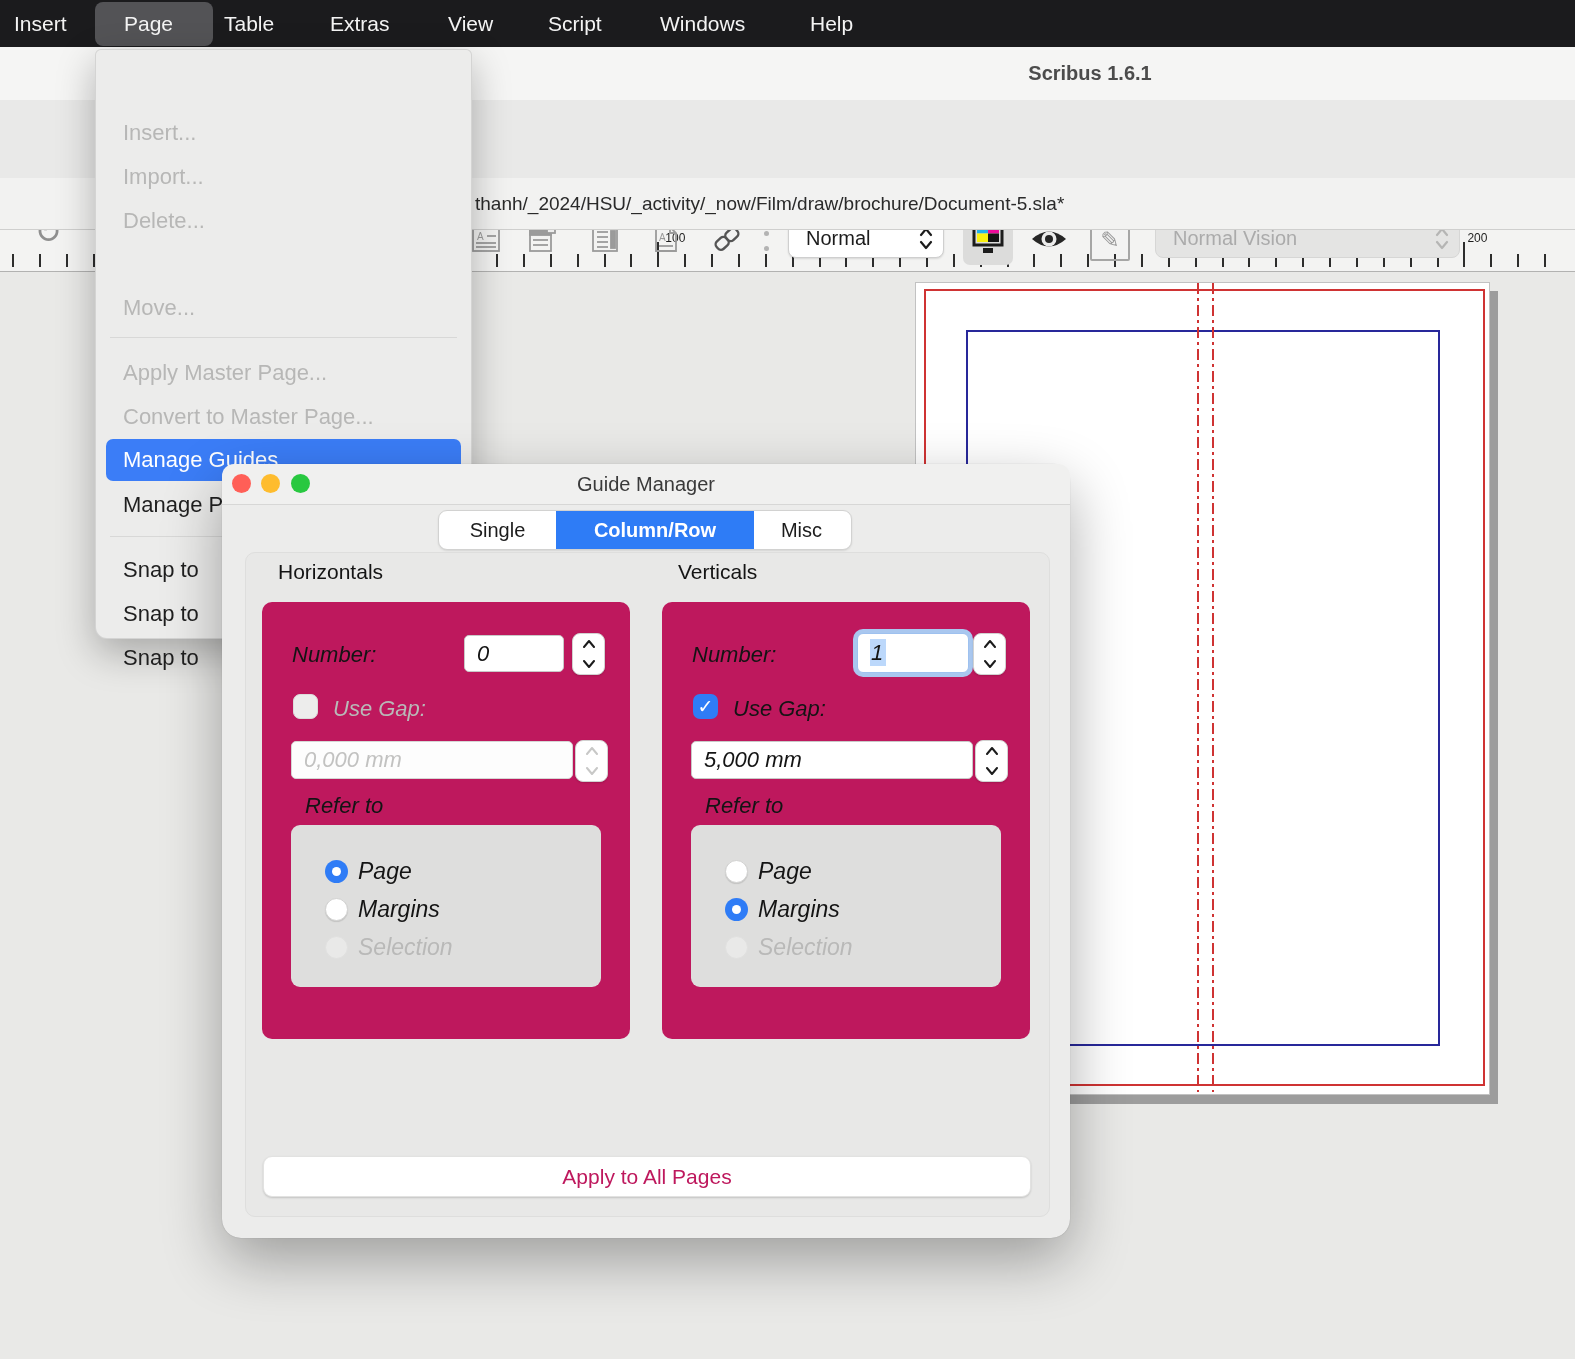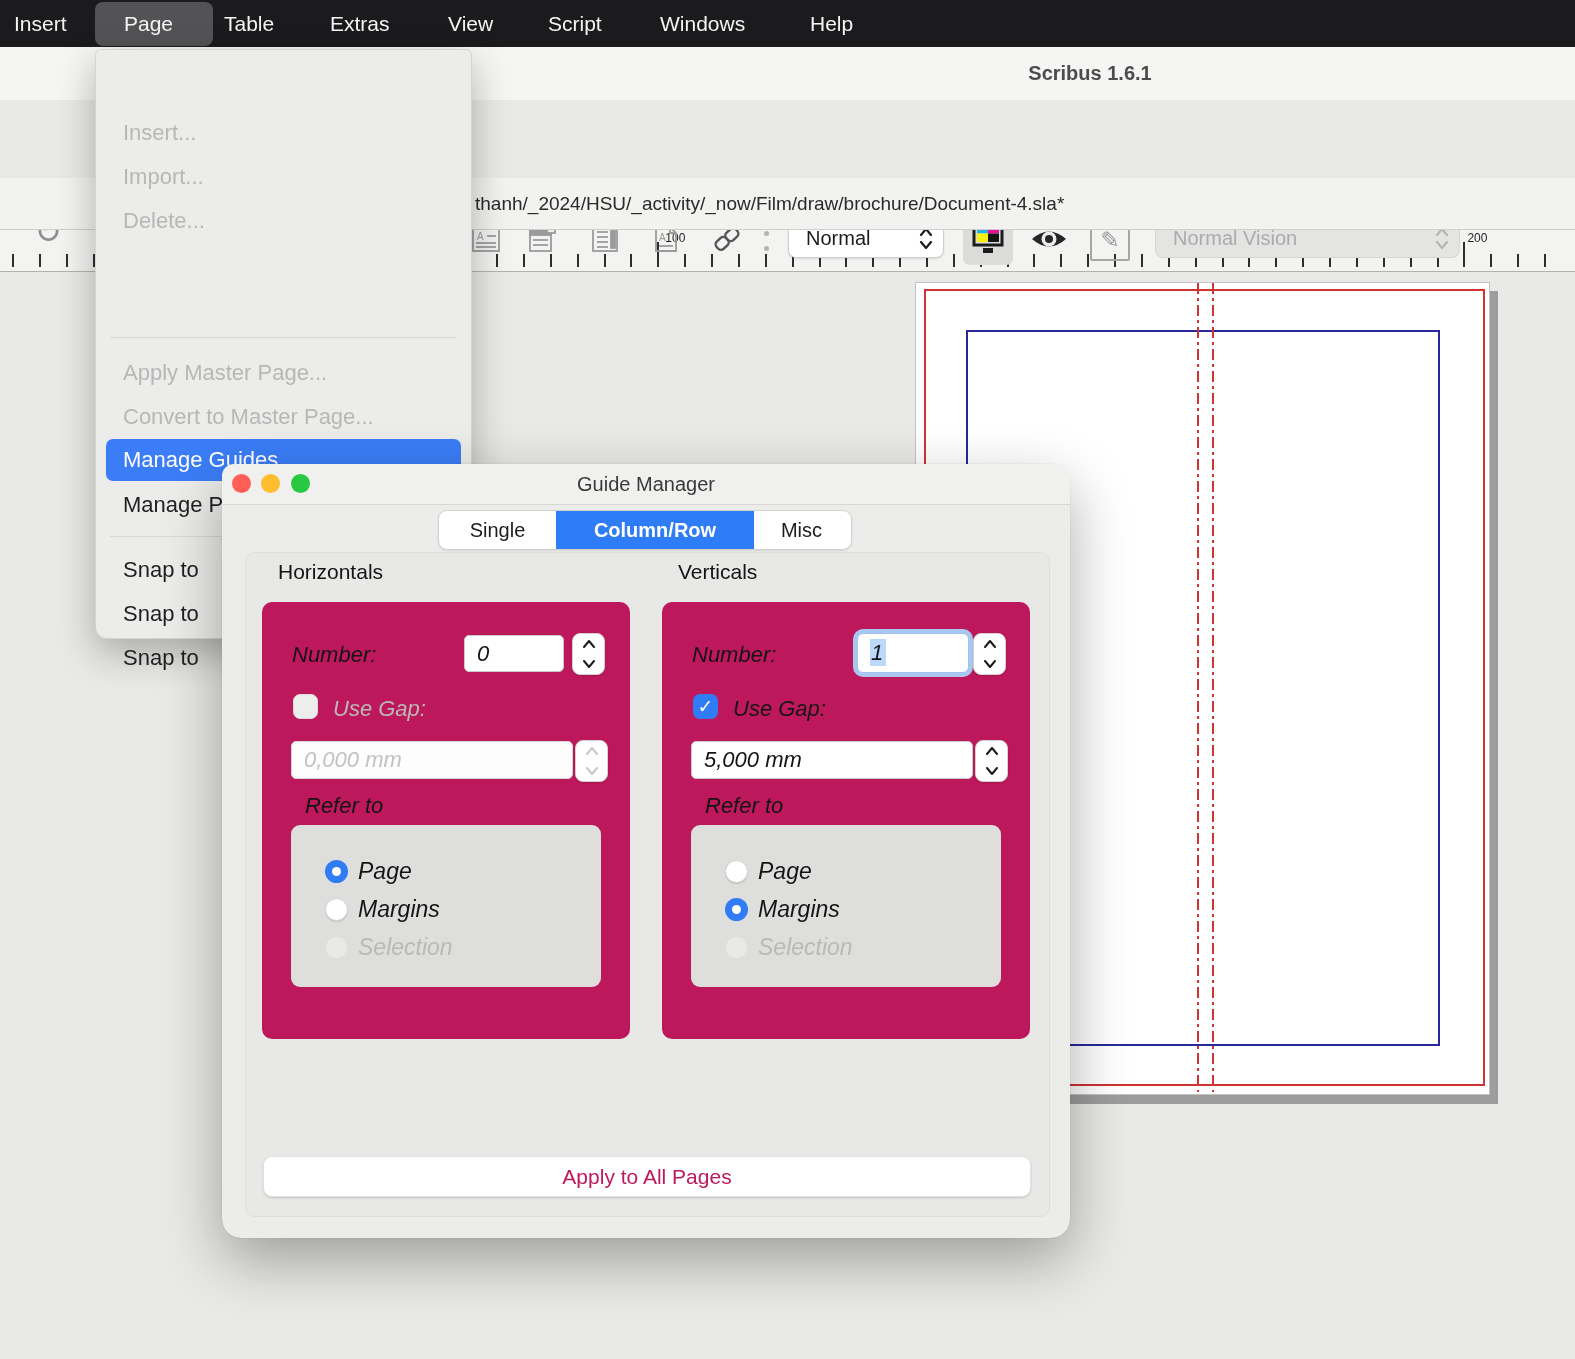--- a/index.html
+++ b/index.html
@@ -211,21 +211,21 @@
       <span class="chevrons">
         <svg width="16" height="25" viewBox="0 0 16 25" fill="none" stroke="#b5b5b4" stroke-width="2.2" stroke-linecap="round" stroke-linejoin="round">
           <polyline points="3,9 8,3 13,9"></polyline>
             <polyline points="3,16 8,22 13,16"></polyline>
         </svg>
       </span>
     </div>
   </div>
 
   <div id="docbar">
-    <span id="doc-path">thanh/_2024/HSU/_activity/_now/Film/draw/brochure/Document-4.sla*</span>
+    <span id="doc-path">thanh/_2024/HSU/_activity/_now/Film/draw/brochure/Document-5.sla*</span>
   </div>
 
   <div id="ruler">
       <div class="tick" style="left: 12.42px;"></div>
       <div class="tick" style="left: 39.29px;"></div>
       <div class="tick" style="left: 66.16px;"></div>
       <div class="tick" style="left: 93.03px;"></div>
       <div class="tick major" style="left: 119.9px;"></div>
       <div class="tick" style="left: 146.77px;"></div>
       <div class="tick" style="left: 173.64px;"></div>
@@ -283,20 +283,21 @@
       <div class="tlabel" style="left: 1467.4px;">200</div>
       <div class="tick" style="left: 1490.27px;"></div>
       <div class="tick" style="left: 1517.14px;"></div>
       <div class="tick" style="left: 1544.01px;"></div>
     </div>
 
   <div id="pagemenu">
     <div class="mitem disabled" style="top:61px">Insert...</div>
     <div class="mitem disabled" style="top:105px">Import...</div>
     <div class="mitem disabled" style="top:149px">Delete...</div>
+    <div class="mitem disabled" style="top:236px">Move...</div>
     <div class="msep" style="top:287px"></div>
     <div class="mitem disabled" style="top:301px">Apply Master Page...</div>
     <div class="mitem disabled" style="top:345px">Convert to Master Page...</div>
     <div class="mitem highlighted" style="top:389px;height:42px;line-height:42px">Manage Guides...</div>
     <div class="mitem" style="top:433px">Manage Page Properties...</div>
     <div class="msep" style="top:486px"></div>
     <div class="mitem" style="top:498px">Snap to</div>
     <div class="mitem" style="top:542px">Snap to</div>
     <div class="mitem" style="top:586px">Snap to</div>
   </div>

